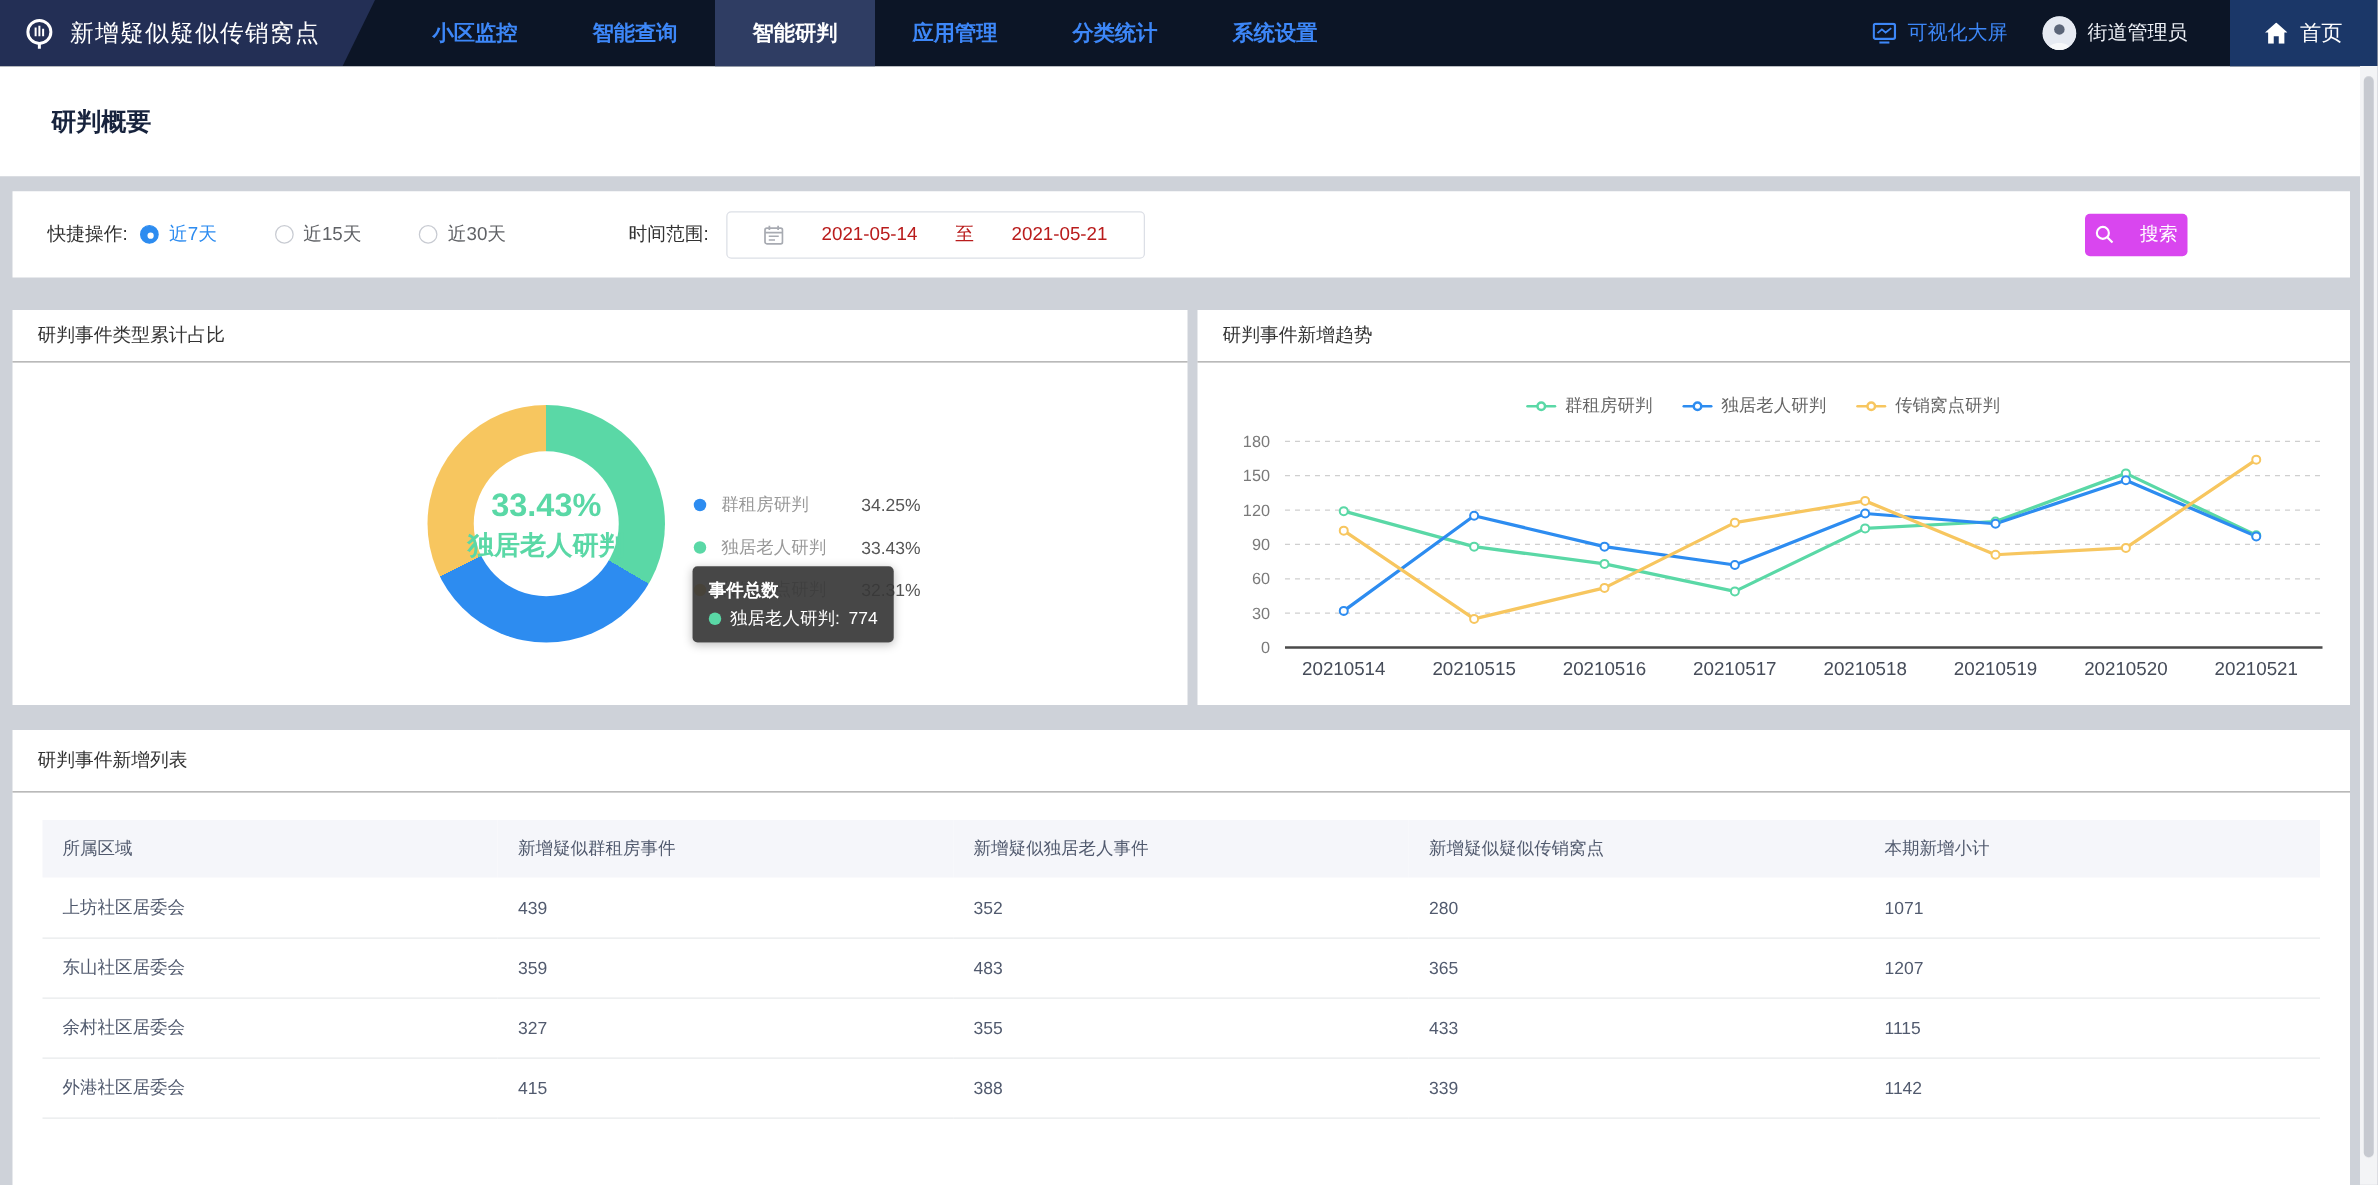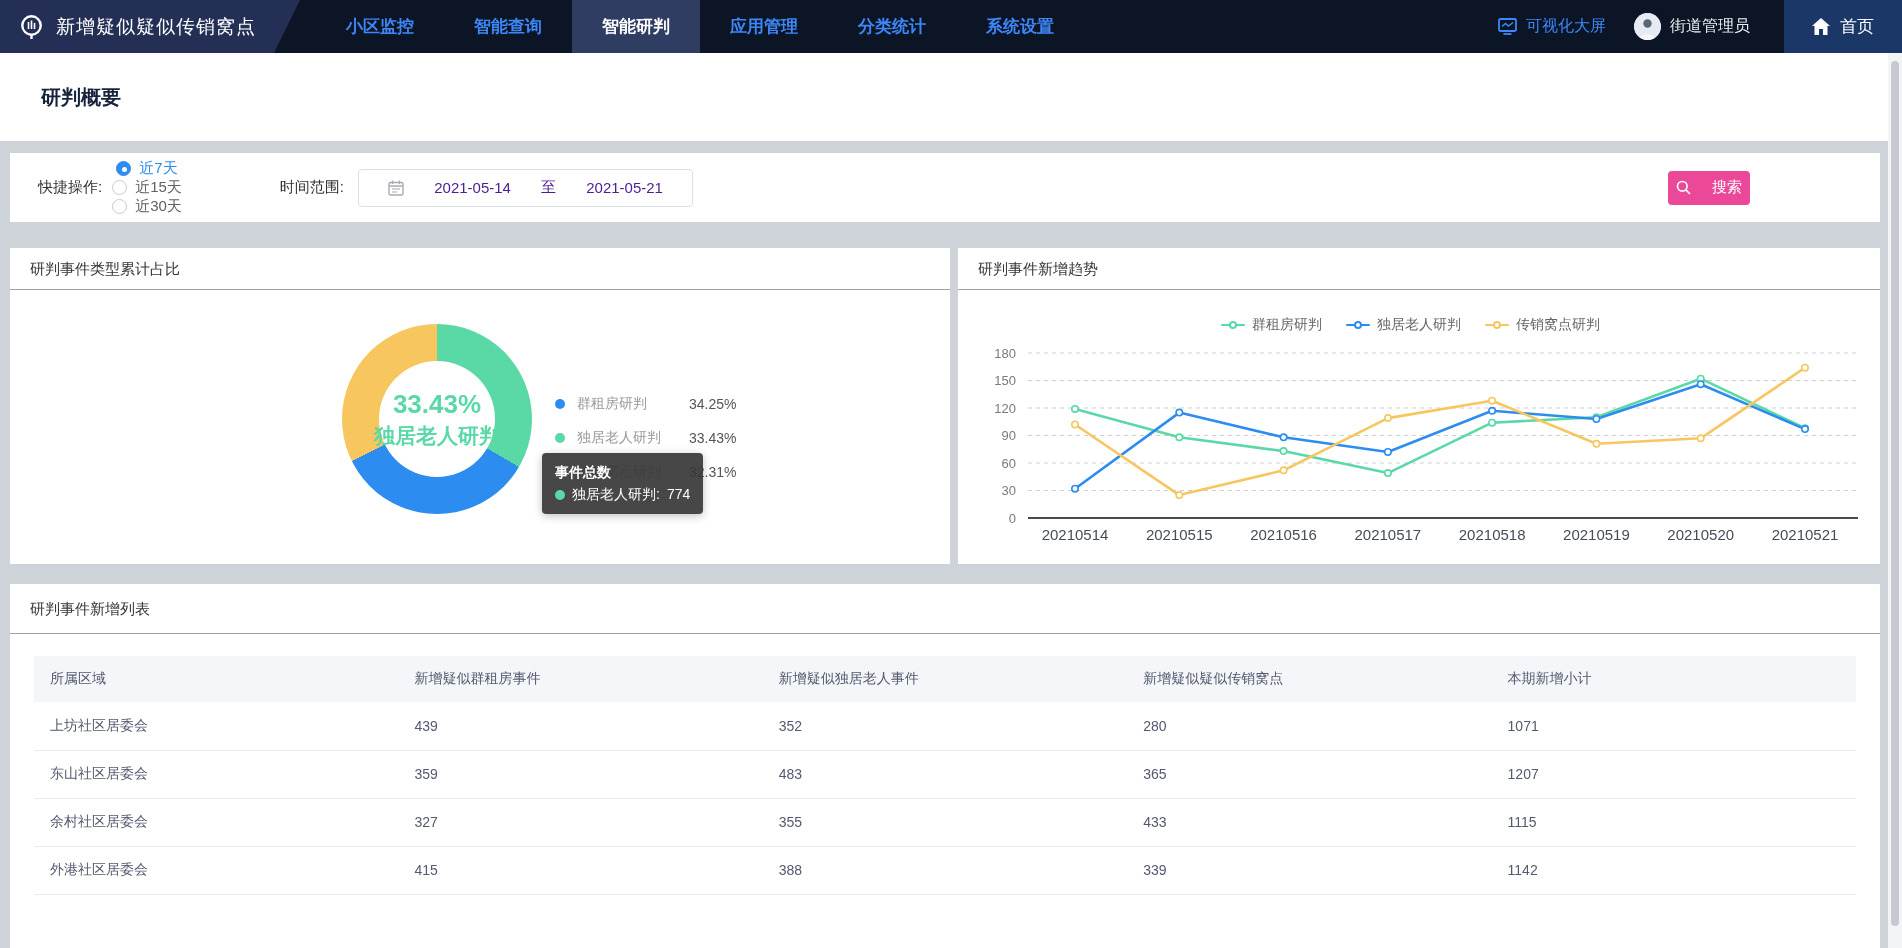--- a/index.html
+++ b/index.html
@@ -26,49 +26,49 @@
   
   .title-bar { height:88px; background:#FFFFFF; display:flex; align-items:center; padding-left:41px; }
   .page-title { font-size:20px; font-weight:700; color:#17233D; }
   
   .content { padding:0 22px 0 10px; }
   .card { background:#FFFFFF; }
   .card-header { height:42px; line-height:42px; padding-left:20px; font-size:15px; color:#333333; border-bottom:1px solid #a3a3a3; }
   
   .filter-card { margin-top:12px; height:69px; display:flex; align-items:center; padding-left:28px; }
   .filter-label { font-size:15px; color:#333333; }
-  .radio-group { display:flex; align-items:center; margin-left:10px;flex-direction:column; }
+  .radio-group { display:flex; align-items:center; margin-left:10px; }
   .radio-item { display:flex; align-items:center; gap:8px; margin-right:46px; cursor:pointer; font-size:15px; color:#606266; }
   .radio-circle { width:15px; height:15px; border-radius:50%; border:1px solid #C8CBD2; background:#FFFFFF; position:relative; }
   .radio-item.checked .radio-circle { background:#2D8CF0; border-color:#2D8CF0; }
   .radio-item.checked .radio-circle::after { content:""; position:absolute; left:5px; top:5px; width:5px; height:5px; border-radius:50%; background:#FFFFFF; }
   .radio-item.checked .radio-label { color:#2D8CF0; }
   .range-label { margin-left:52px; font-size:15px; color:#333333; }
   .date-input { margin-left:14px; width:335px; height:38px; border:1px solid #DCDFE6; border-radius:4px; background:#FFFFFF;
-                display:flex; align-items:center; justify-content:space-around; padding:0 14px; font-size:15px; color:#4c1d95; cursor:text; }
-  .search-btn { margin-left:auto; margin-right:130px; width:82px; height:34px; border:none; border-radius:4px; background:#ec4899;
+                display:flex; align-items:center; justify-content:space-around; padding:0 14px; font-size:15px; color:#b91c1c; cursor:text; }
+  .search-btn { margin-left:auto; margin-right:130px; width:82px; height:34px; border:none; border-radius:4px; background:#d946ef;
                 color:#FFFFFF; font-size:15px; display:flex; align-items:center; justify-content:center; gap:21px; cursor:pointer;
                 font-family:inherit; }
   
   .charts-row { margin-top:26px; display:flex; gap:8px; height:316px; }
   .pie-card { width:940px; flex:0 0 940px; position:relative; }
   .trend-card { flex:1; position:relative; }
   
   .donut { position:absolute; left:332px; top:76px; width:190px; height:190px; border-radius:50%; }
   .donut::after { content:""; position:absolute; left:37px; top:37px; width:116px; height:116px; border-radius:50%; background:#FFFFFF; }
   .donut-center { position:absolute; left:332px; top:76px; width:190px; height:190px; display:flex; flex-direction:column;
                   align-items:center; justify-content:center; z-index:2; color:#5AD8A6; text-align:center; }
   .donut-percent { font-size:26px; font-weight:700; }
   .donut-label { font-size:21px; font-weight:700; margin-top:2px; }
   .pie-legend { position:absolute; left:545px; top:146px; }
   .pie-legend .lrow { display:flex; align-items:center; height:20px; margin-bottom:14px; cursor:pointer; }
   .pie-legend .dot { width:10px; height:10px; border-radius:50%; flex:0 0 10px; }
   .pie-legend .llabel { margin-left:12px; width:112px; font-size:14px; color:#999999; }
   .pie-legend .lvalue { font-size:14px; color:#555555; }
-  .chart-tooltip { position:absolute; left:532px; top:205px; z-index:5; background:rgba(55,55,55,.92); color:#FFFFFF;
+  .chart-tooltip { position:absolute; left:544px; top:205px; z-index:5; background:rgba(55,55,55,.92); color:#FFFFFF;
                    border-radius:4px; padding:9px 13px; font-size:14px; line-height:1.55; white-space:nowrap;
                    box-shadow:0 2px 8px rgba(0,0,0,.25); }
   .tooltip-title { font-weight:700; }
   .tooltip-series { display:flex; align-items:center; gap:7px; }
   .tooltip-dot { width:10px; height:10px; border-radius:50%; }
   
   .trend-legend { position:absolute; top:68px; right:280px; display:flex; align-items:center; gap:24px; }
   .titem { display:flex; align-items:center; gap:7px; font-size:14px; color:#666666; cursor:pointer; }
   .tmarker { position:relative; width:24px; height:8px; }
   .tline { position:absolute; left:0; top:3px; width:24px; height:2px; border-radius:1px; }

